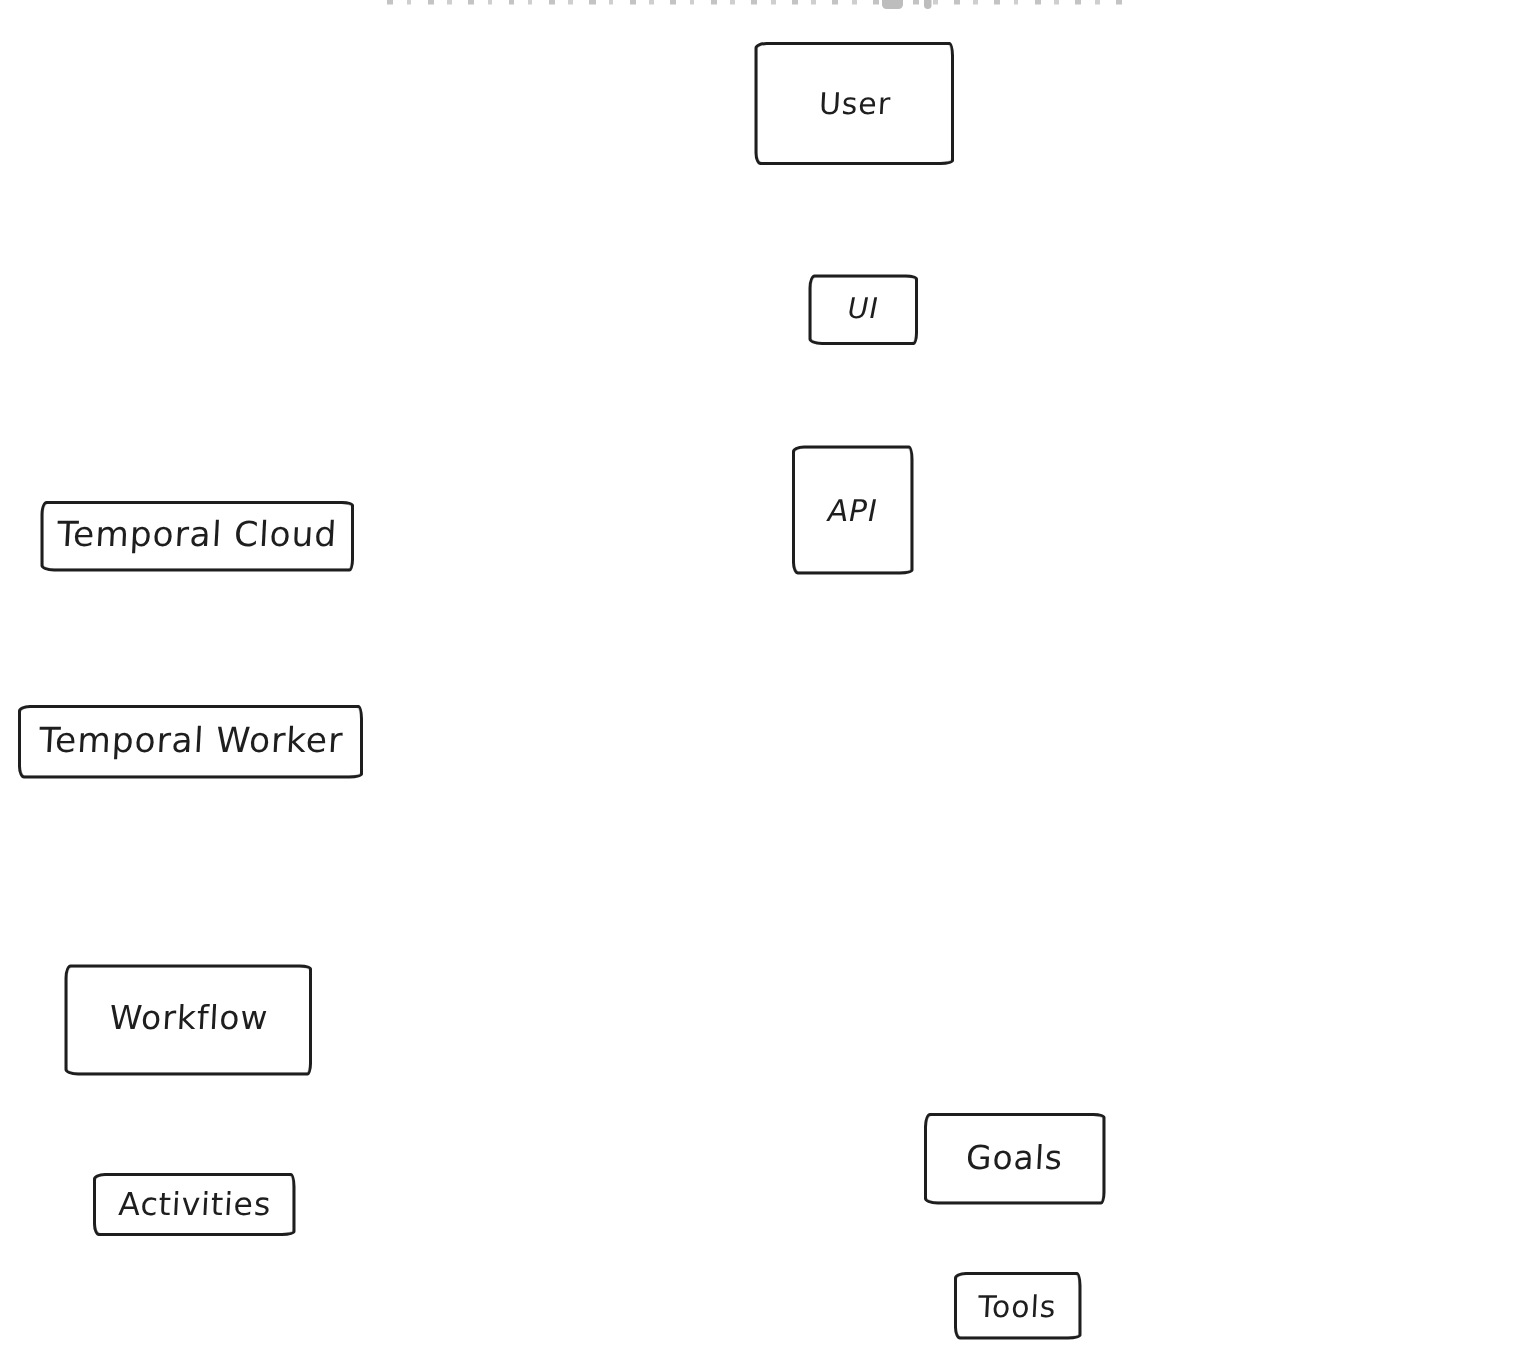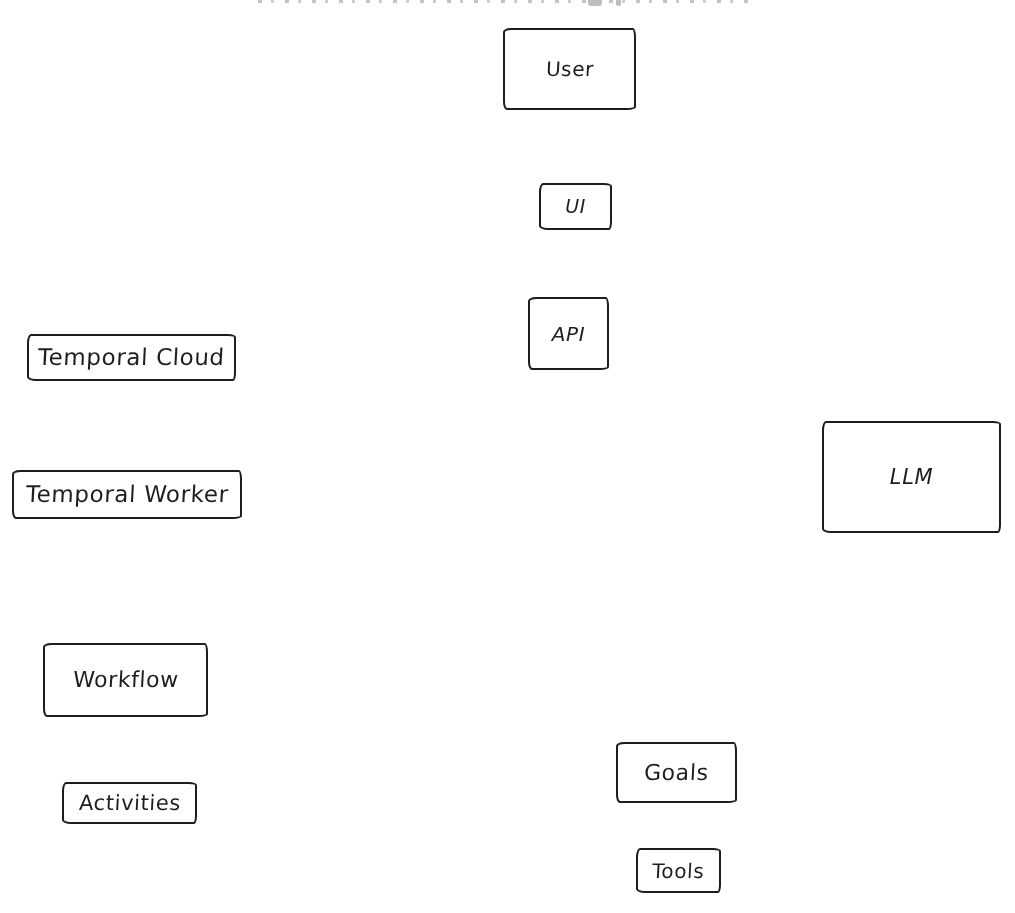--- a/index.html
+++ b/index.html
@@ -87,31 +87,28 @@
 <div class="canvas" style="width: 1015px; height: 913px; background: rgb(255, 255, 255);">
   <div class="clipped-strip"></div>
   <div class="descender d1"></div>
   <div class="descender d2"></div>
 <div class="node" data-node-id="user" style="left: 503px; top: 28px; width: 133px; height: 82px; border-color: rgb(30, 30, 30);">
     <span class="node-label" style="font-size: 20px;">User</span>
   </div>
     <div class="node" data-node-id="ui" style="left: 539px; top: 183px; width: 73px; height: 47px; border-color: rgb(30, 30, 30);">
     <span class="node-label" style="font-size: 19px;">UI</span>
   </div>
-    <div class="node" data-node-id="api" style="left: 528px; top: 297px; width: 81px; height: 73px; border-color: rgb(30, 30, 30); text-align: right;">
+    <div class="node" data-node-id="api" style="left: 528px; top: 297px; width: 81px; height: 86px; border-color: rgb(30, 30, 30); text-align: right;">
     <span class="node-label" style="font-size: 20px;">API</span>
   </div>
     <div class="node" data-node-id="temporal-cloud" style="left: 27px; top: 334px; width: 209px; height: 47px; border-color: rgb(30, 30, 30);">
     <span class="node-label" style="font-size: 23px;">Temporal Cloud</span>
   </div>
     <div class="node" data-node-id="temporal-worker" style="left: 12px; top: 470px; width: 230px; height: 49px; border-color: rgb(30, 30, 30);">
     <span class="node-label" style="font-size: 23px;">Temporal Worker</span>
-  </div>
-    <div class="node" data-node-id="llm" style="left: 822px; top: 421px; width: 179px; height: 112px; border-color: rgb(30, 30, 30);">
-    <span class="node-label" style="font-size: 21px;">LLM</span>
   </div>
     <div class="node" data-node-id="workflow" style="left: 43px; top: 643px; width: 165px; height: 74px; border-color: rgb(30, 30, 30);">
     <span class="node-label" style="font-size: 22px;">Workflow</span>
   </div>
     <div class="node" data-node-id="activities" style="left: 62px; top: 782px; width: 135px; height: 42px; border-color: rgb(30, 30, 30);">
     <span class="node-label" style="font-size: 21px;">Activities</span>
   </div>
     <div class="node" data-node-id="goals" style="left: 616px; top: 742px; width: 121px; height: 61px; border-color: rgb(30, 30, 30);">
     <span class="node-label" style="font-size: 22px;">Goals</span>
   </div>

